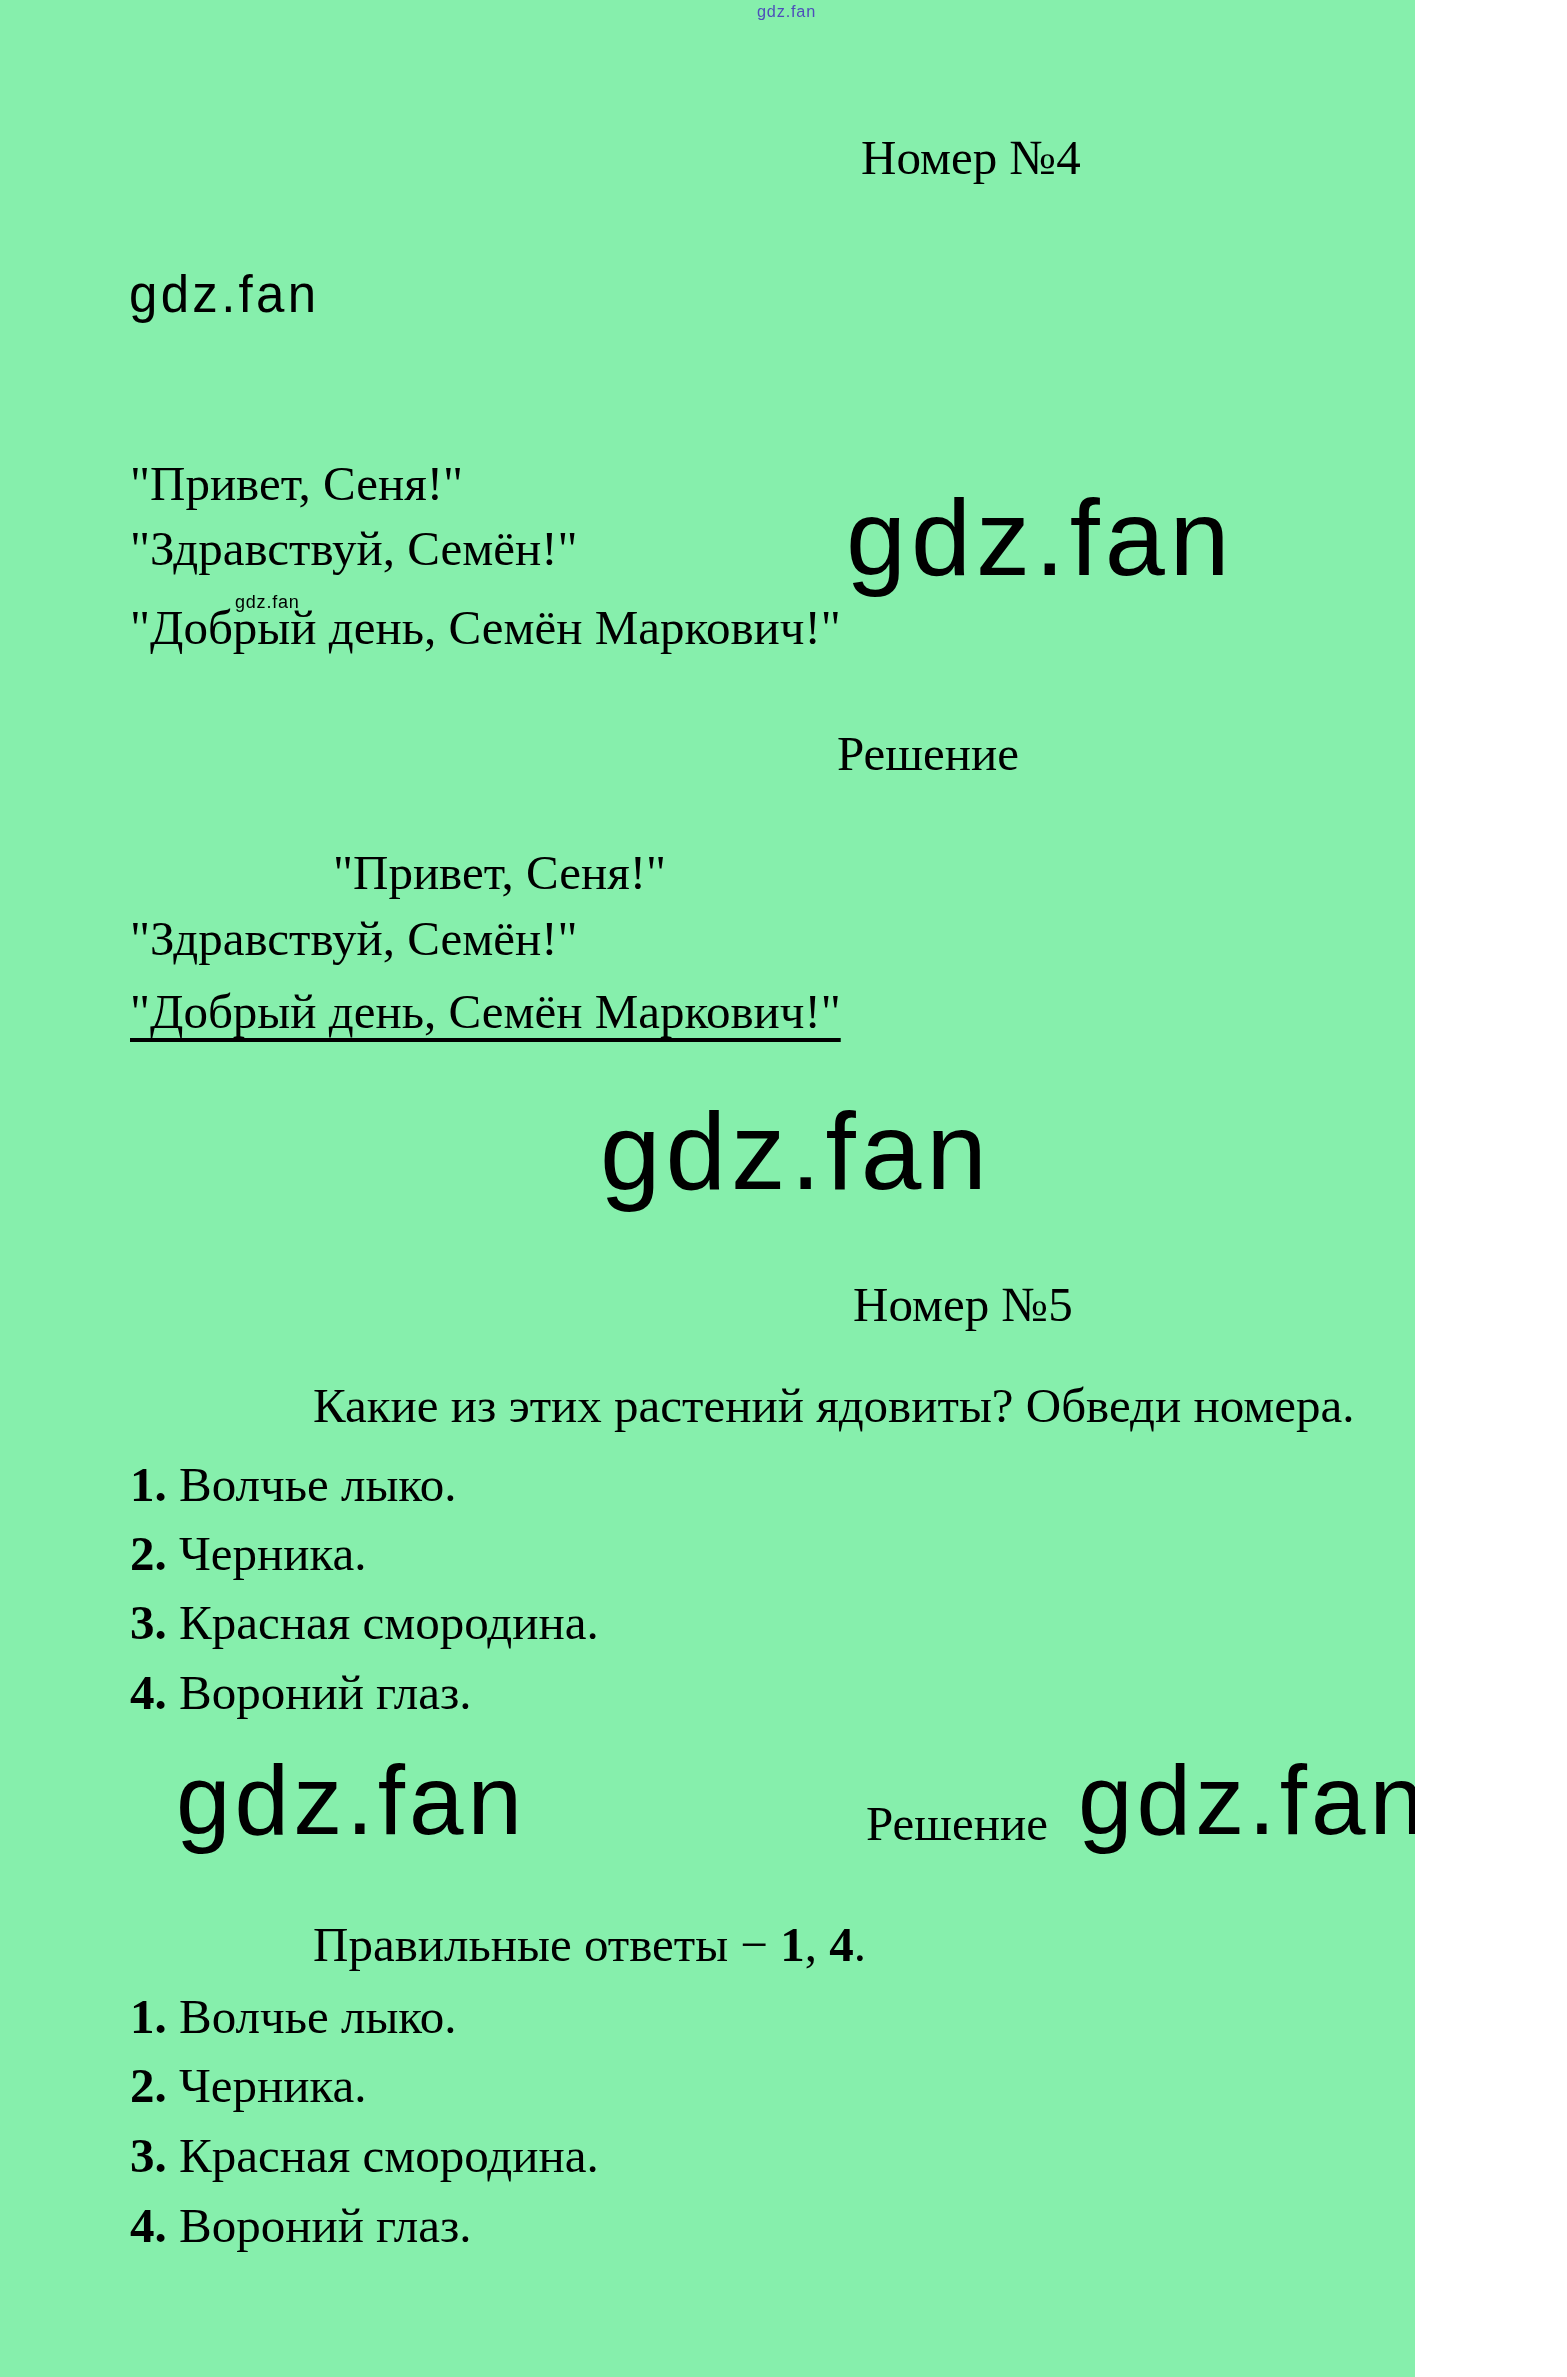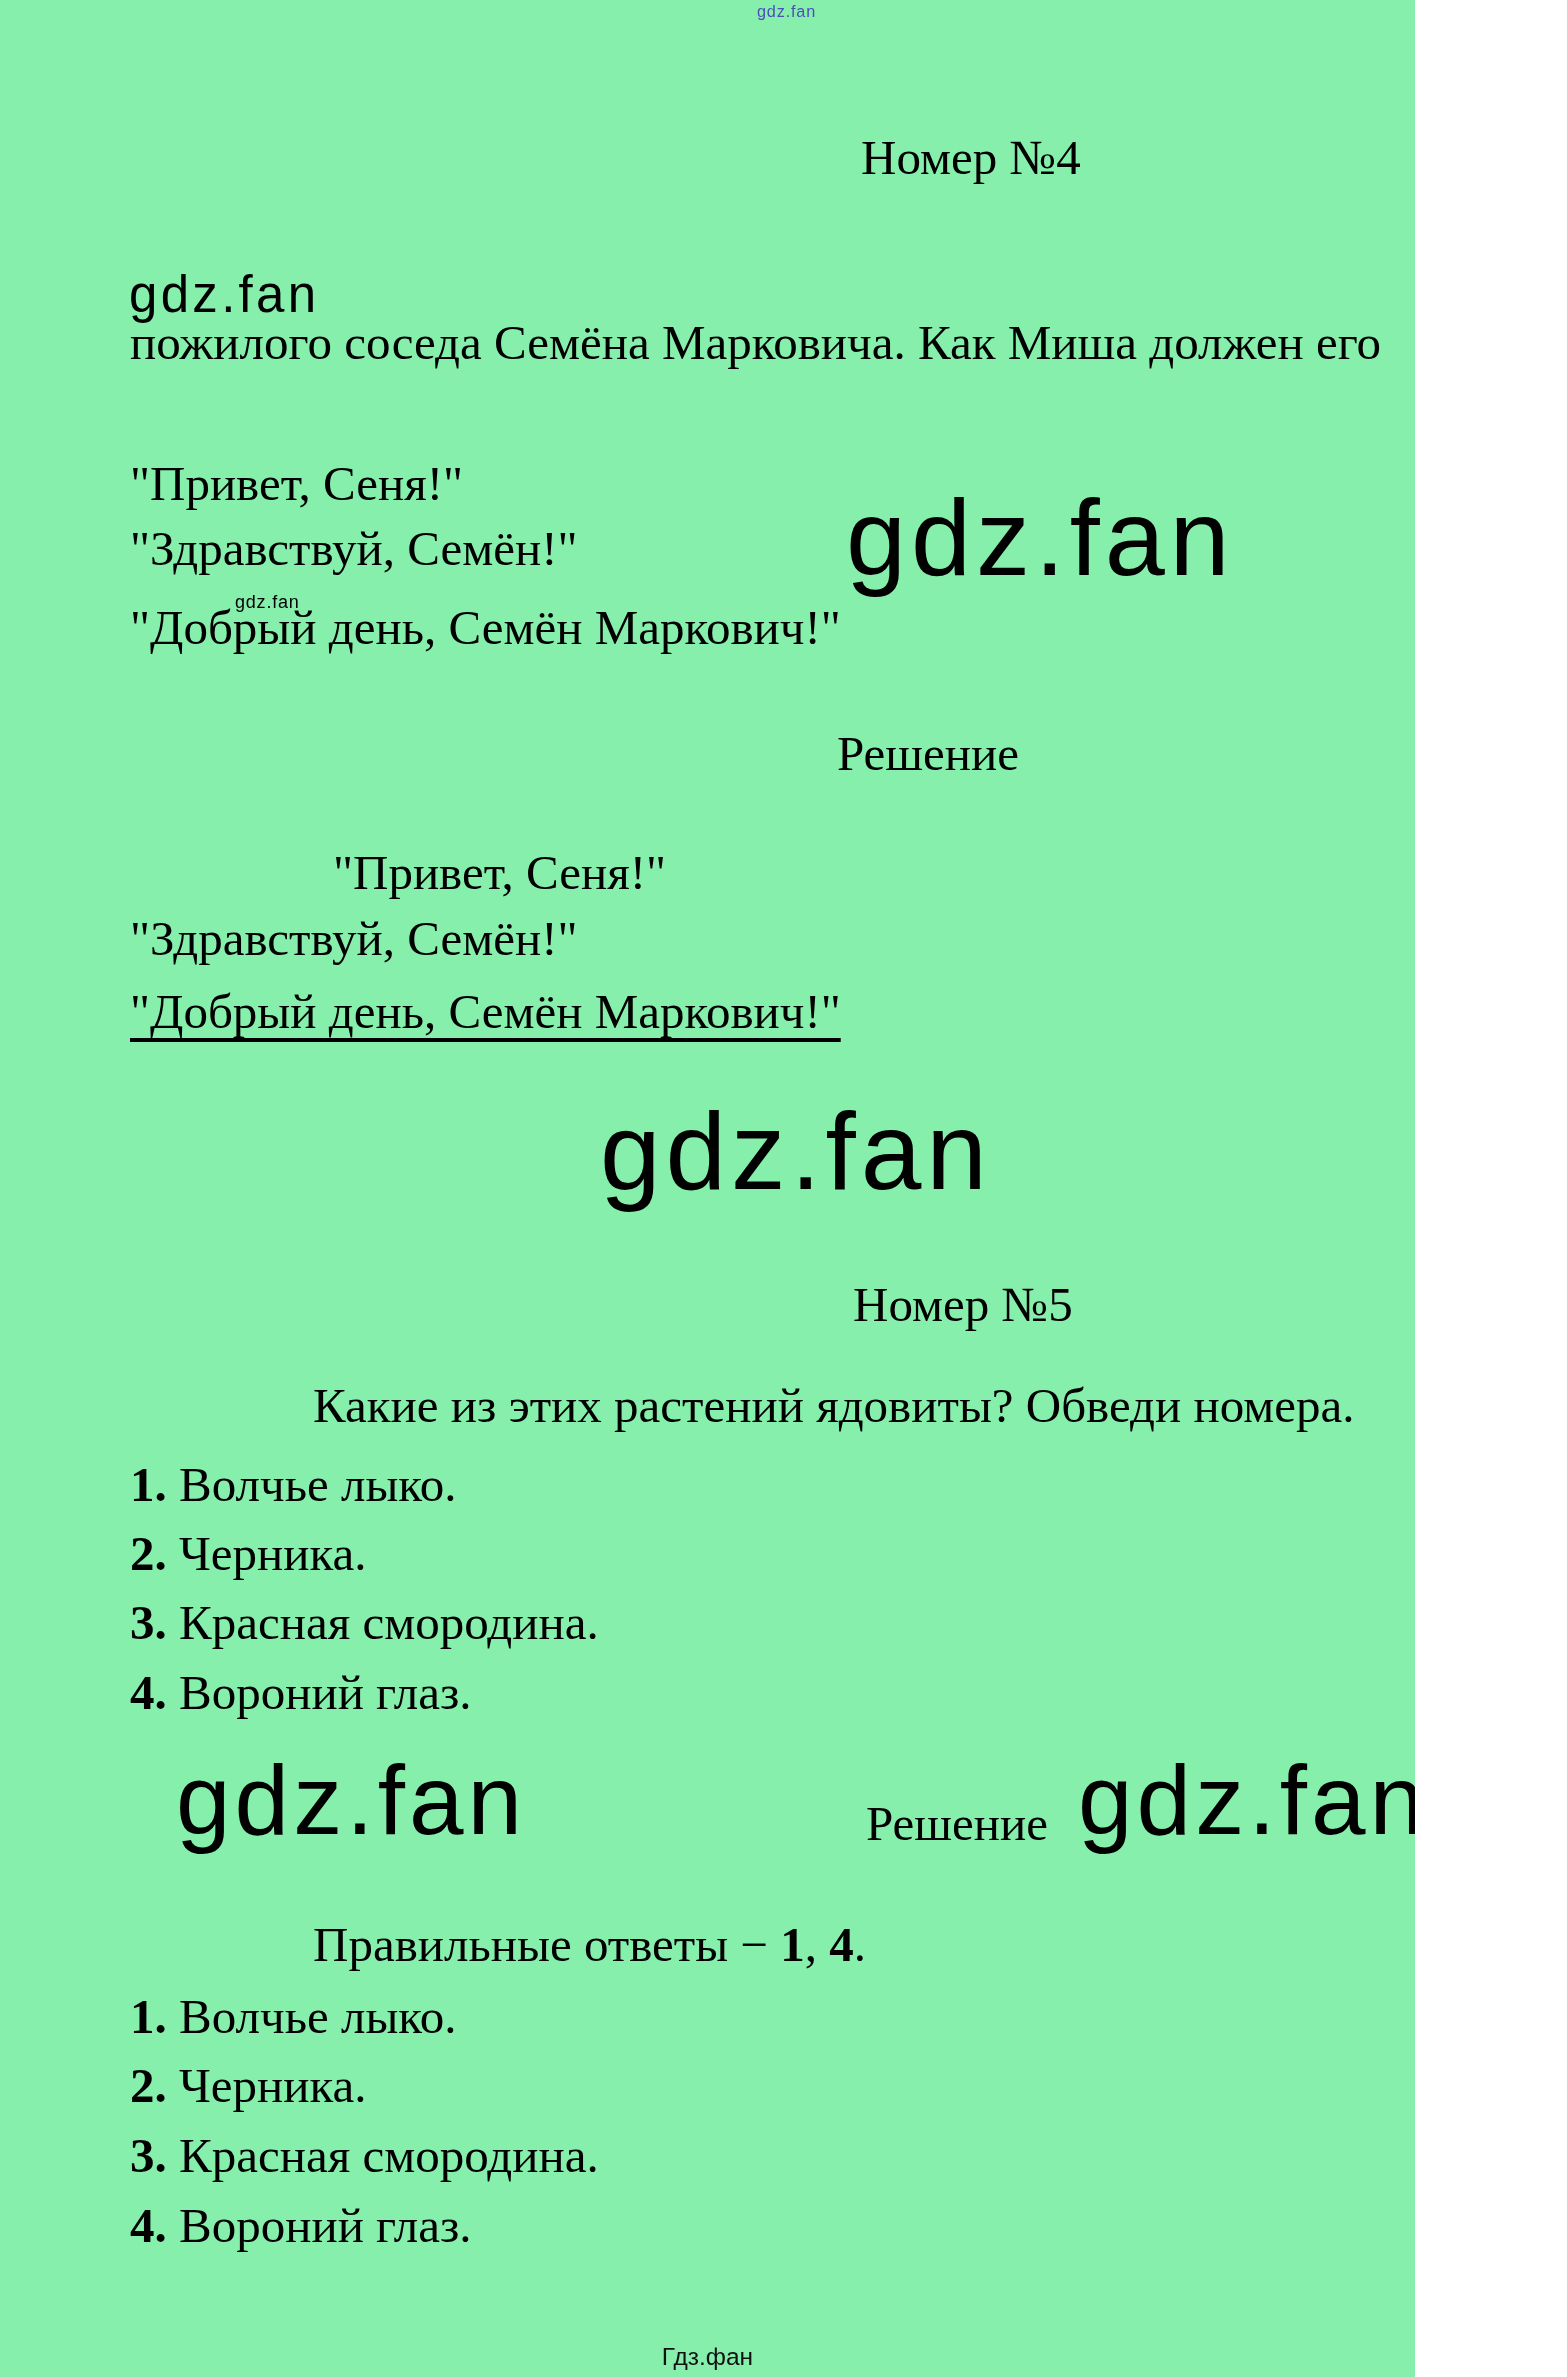--- a/index.html
+++ b/index.html
@@ -57,21 +57,20 @@
 
 <div class="page">
 
   <div class="wm wm-blue" style="left:757px; top:3.3px;">gdz.fan</div>
 
   <div class="line" style="left:854px; top:131px;margin-left:7px;">Номер №4</div>
 
 
   <div class="wm wm-inline" style="left:129px; top:269px;">gdz.fan</div>
 
-  <div class="line" style="left:130px; top:316px;">пожилого соседа Семёна Марковича. Как Миша должен его</div>
 
 
   <div class="line" style="left:130px; top:457px;">"Привет, Сеня!"</div>
 
   <div class="line" style="left:130px; top:522px;">"Здравствуй, Семён!"</div>
 
   <div class="wm wm-big" style="left:846px; top:484px;">gdz.fan</div>
 
   <div class="wm wm-tiny" style="left:235px; top:593px;">gdz.fan</div>
 
@@ -120,16 +119,15 @@
   <div class="line" style="left:130px; top:2059px;">
     <b>2.</b><span> Черника.</span>
   </div>
   <div class="line" style="left:130px; top:2129px;">
     <b>3.</b><span> Красная смородина.</span>
   </div>
   <div class="line" style="left:130px; top:2199px;">
     <b>4.</b><span> Вороний глаз.</span>
   </div>
 
-  <div class="footer" style="top:2343px;">Гдз.фан</div>
 
 </div>
 
 
 </body></html>

